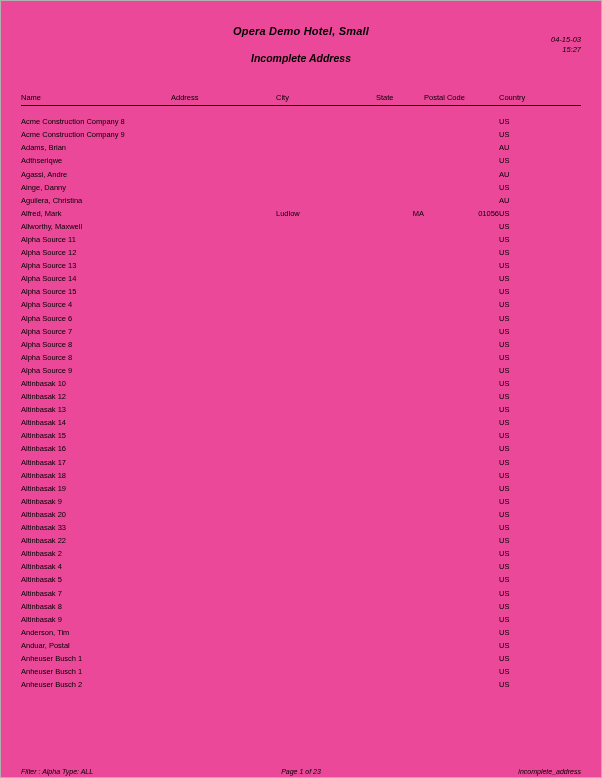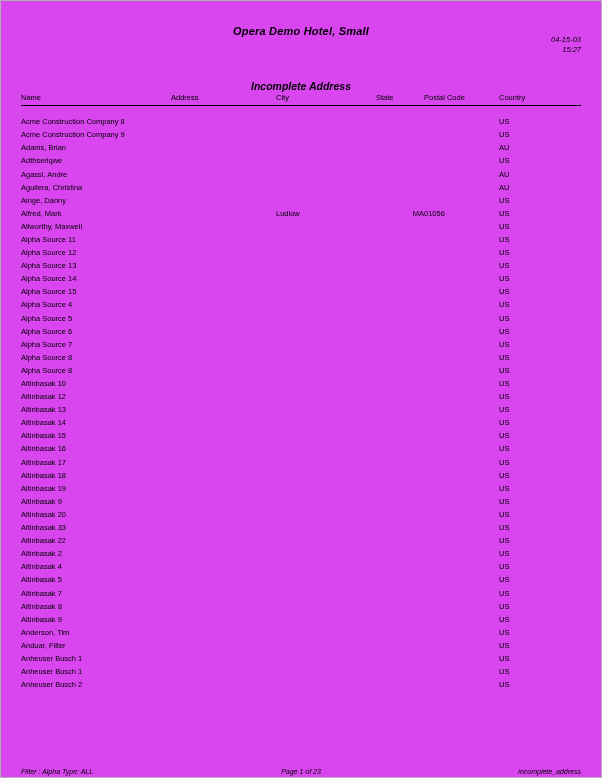--- a/index.html
+++ b/index.html
@@ -9,21 +9,21 @@
   }
   body {
     font-family: "Liberation Sans", sans-serif;
   }
   .page {
     position: relative;
     width: 602px;
     height: 778px;
     box-sizing: border-box;
     border: 1px solid #b0b0b0;
-    background: #d946ef;
+    background: #ec4899;
     overflow: hidden;
   }
   .sheet {
     position: absolute;
     left: 0; top: 0;
     width: 600px;
     height: 776px;
     padding: 18px 20px 0 20px;
     box-sizing: border-box;
   }
@@ -44,21 +44,20 @@
   }
   .report-title {
     position: absolute;
     left: 0; right: 0;
     top: 33px;
     text-align: center;
     font-style: italic;
     font-weight: bold;
     font-size: 10.5px;
     color: #000;
-    margin-top: 28px;
   }
   .rpt-date {
     position: absolute;
     right: 0;
     top: 16px;
     font-size: 7.5px;
     font-style: italic;
     color: #000;
   }
   .rpt-time {
@@ -89,21 +88,21 @@
     padding: 2.05px 0;
     color: #000;
     vertical-align: top;
     white-space: nowrap;
     overflow: hidden;
   }
   .col-name    { width: 150px; }
   .col-address { width: 105px; }
   .col-city    { width: 100px; }
   .col-state   { width: 48px; text-align: right; }
-  .col-postal  { width: 75px; }
+  .col-postal  { width: 75px; text-align: right; }
   .col-country { width: 82px; }
 
   .thead-pad td { height: 5px; padding: 0; }
 
   .footer {
     position: absolute;
     left: 20px;
     right: 20px;
     bottom: 2px;
     height: 14px;
@@ -197,34 +196,34 @@
           </tr>
           <tr>
             <td class="col-name">Agassi, Andre</td>
             <td class="col-address"></td>
             <td class="col-city"></td>
             <td class="col-state"></td>
             <td class="col-postal"></td>
             <td class="col-country">AU</td>
           </tr>
           <tr>
+            <td class="col-name">Ainge, Danny</td>
+            <td class="col-address"></td>
+            <td class="col-city"></td>
+            <td class="col-state"></td>
+            <td class="col-postal"></td>
+            <td class="col-country">US</td>
+          </tr>
+          <tr>
             <td class="col-name">Aguilera, Christina</td>
             <td class="col-address"></td>
             <td class="col-city"></td>
             <td class="col-state"></td>
             <td class="col-postal"></td>
             <td class="col-country">AU</td>
-          </tr>
-          <tr>
-            <td class="col-name">Ainge, Danny</td>
-            <td class="col-address"></td>
-            <td class="col-city"></td>
-            <td class="col-state"></td>
-            <td class="col-postal"></td>
-            <td class="col-country">US</td>
           </tr>
           <tr>
             <td class="col-name">Alfred, Mark</td>
             <td class="col-address"></td>
             <td class="col-city">Ludlow</td>
             <td class="col-state">MA</td>
             <td class="col-postal">01056</td>
             <td class="col-country">US</td>
           </tr>
           <tr>
@@ -277,28 +276,20 @@
           </tr>
           <tr>
             <td class="col-name">Alpha Source 4</td>
             <td class="col-address"></td>
             <td class="col-city"></td>
             <td class="col-state"></td>
             <td class="col-postal"></td>
             <td class="col-country">US</td>
           </tr>
           <tr>
-            <td class="col-name">Alpha Source 5</td>
-            <td class="col-address"></td>
-            <td class="col-city"></td>
-            <td class="col-state"></td>
-            <td class="col-postal"></td>
-            <td class="col-country">US</td>
-          </tr>
-          <tr>
             <td class="col-name">Alpha Source 6</td>
             <td class="col-address"></td>
             <td class="col-city"></td>
             <td class="col-state"></td>
             <td class="col-postal"></td>
             <td class="col-country">US</td>
           </tr>
           <tr>
             <td class="col-name">Alpha Source 7</td>
             <td class="col-address"></td>
@@ -317,20 +308,28 @@
           </tr>
           <tr>
             <td class="col-name">Alpha Source 8</td>
             <td class="col-address"></td>
             <td class="col-city"></td>
             <td class="col-state"></td>
             <td class="col-postal"></td>
             <td class="col-country">US</td>
           </tr>
           <tr>
+            <td class="col-name">Alpha Source 9</td>
+            <td class="col-address"></td>
+            <td class="col-city"></td>
+            <td class="col-state"></td>
+            <td class="col-postal"></td>
+            <td class="col-country">US</td>
+          </tr>
+          <tr>
             <td class="col-name">Altinbasak 10</td>
             <td class="col-address"></td>
             <td class="col-city"></td>
             <td class="col-state"></td>
             <td class="col-postal"></td>
             <td class="col-country">US</td>
           </tr>
           <tr>
             <td class="col-name">Altinbasak 12</td>
             <td class="col-address"></td>
@@ -477,21 +476,21 @@
           </tr>
           <tr>
             <td class="col-name">Anderson, Tim</td>
             <td class="col-address"></td>
             <td class="col-city"></td>
             <td class="col-state"></td>
             <td class="col-postal"></td>
             <td class="col-country">US</td>
           </tr>
           <tr>
-            <td class="col-name">Anduar, Filter</td>
+            <td class="col-name">Anduar, Postal</td>
             <td class="col-address"></td>
             <td class="col-city"></td>
             <td class="col-state"></td>
             <td class="col-postal"></td>
             <td class="col-country">US</td>
           </tr>
           <tr>
             <td class="col-name">Anheuser Busch 1</td>
             <td class="col-address"></td>
             <td class="col-city"></td>

